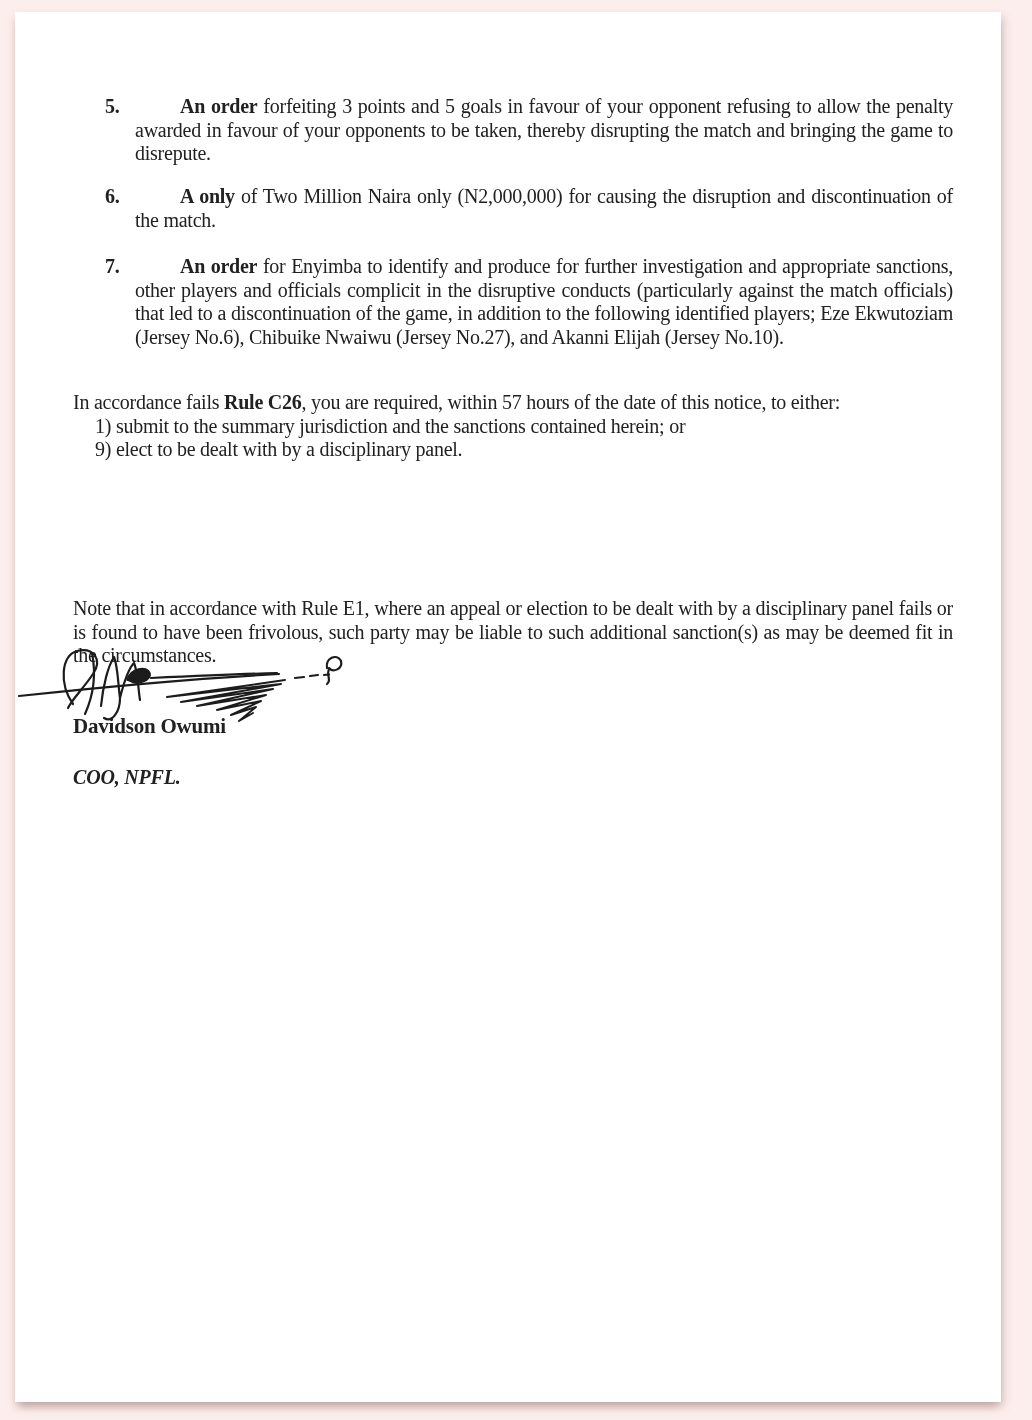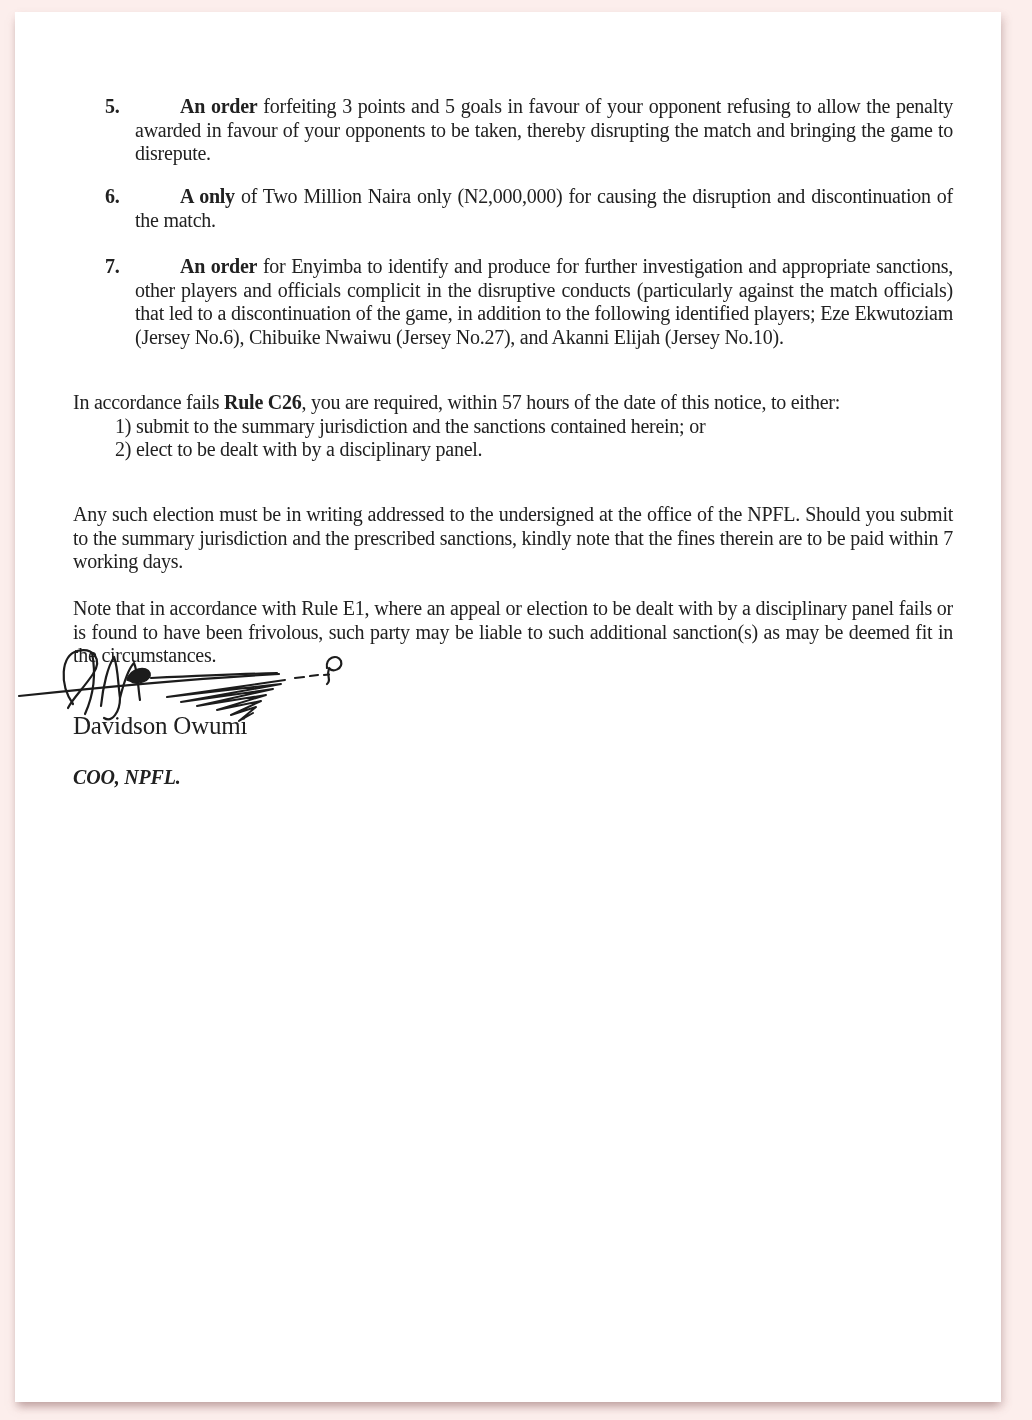--- a/index.html
+++ b/index.html
@@ -46,39 +46,39 @@
     font-weight: 700;
   }
   .lead { font-weight: 700; margin-left: 45px; }
   
   .para {
     left: 58px;
     width: 880px;
   }
   .rule-bold { font-weight: 700; margin-top: 8px; }
   .option-line {
-    margin-left: 42px;
+    margin-left: 22px;
     text-align: left;
   }
   
   .signature-svg {
     position: absolute;
     left: 0;
     top: 628px;
     width: 362px;
     height: 96px;
   }
   .signatory {
     left: 58px;
     top: 702px;
   }
   .signatory .name {
-    font-size: 25px;
+    font-size: 21px;
     line-height: 24px;
-    font-weight: 400;
+    font-weight: 700;
     letter-spacing: -0.2px;
   }
   .signatory .role {
     font-size: 20px;
     line-height: 23px;
     font-weight: 700;
     font-style: italic;
     letter-spacing: -0.2px;
     margin-top: 28px;
   }
@@ -97,24 +97,23 @@
       <span class="num">6.</span><span class="lead">A only</span> <span>of Two Million Naira only (N2,000,000) for causing the disruption and discontinuation of the match.</span>
     </div>
 
     <div class="blk body-text item" style="top:243px;">
       <span class="num">7.</span><span class="lead">An order</span> <span>for Enyimba to identify and produce for further investigation and appropriate sanctions, other players and officials complicit in the disruptive conducts (particularly against the match officials) that led to a discontinuation of the game, in addition to the following identified players; Eze Ekwutoziam (Jersey No.6), Chibuike Nwaiwu (Jersey No.27), and Akanni Elijah (Jersey No.10).</span>
     </div>
 
     <div class="blk body-text para" style="top:379px;">
       <div><span>In accordance fails </span><span class="rule-bold">Rule C26</span><span>, you are required, within 57 hours of the date of this notice, to either:</span></div>
       <div class="option-line">1) submit to the summary jurisdiction and the sanctions contained herein; or</div>
-      <div class="option-line">2) elect to be dealt with by a disciplinary panel.</div>
+      <div class="option-line">9) elect to be dealt with by a disciplinary panel.</div>
     </div>
 
-    <div class="blk body-text para" style="top:491px;">Any such election must be in writing addressed to the undersigned at the office of the NPFL. Should you submit to the summary jurisdiction and the prescribed sanctions, kindly note that the fines therein are to be paid within 7 working days.</div>
 
     <div class="blk body-text para" style="top:585px;">Note that in accordance with Rule E1, where an appeal or election to be dealt with by a disciplinary panel fails or is found to have been frivolous, such party may be liable to such additional sanction(s) as may be deemed fit in the circumstances.</div>
 
     <svg class="signature-svg" viewBox="0 0 362 96">
       <g fill="none" stroke="#1c1c1c" stroke-width="2.2" stroke-linecap="round" stroke-linejoin="round">
 
         <path d="M4,56 C60,50 170,39 264,34"></path>
 
         <path d="M58,64 C44,44 46,16 62,11 C78,7 88,19 78,34 C68,49 58,58 53,68"></path>
 

